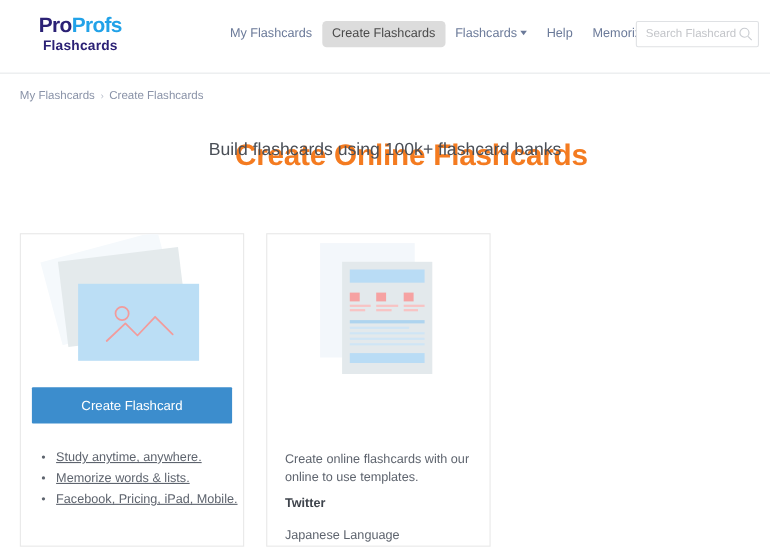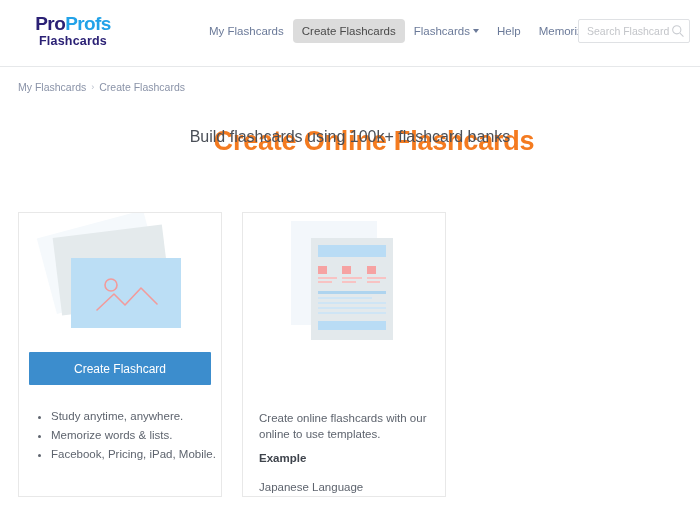--- a/index.html
+++ b/index.html
@@ -246,21 +246,21 @@
   .bullets {
     position: absolute;
     left: 10px;
     top: 194px;
     margin: 0;
     padding-left: 22px;
     font-size: 11.5px;
     color: #5e646e;
     line-height: 19px;
   }
-  .bullets li { margin: 0; }
+  .bullets li { margin: 0; text-decoration: underline; }
 
   .tpl-text {
     position: absolute;
     left: 16px;
     top: 197px;
     width: 172px;
     font-size: 11.5px;
     color: #5e646e;
     line-height: 16px;
   }
@@ -369,18 +369,18 @@
         <div class="doc-line"></div>
         <div class="doc-line"></div>
         <div class="doc-line"></div>
         <div class="doc-footbar"></div>
       </div>
     </div>
 
 
     <div class="tpl-text">
       <div>Create online flashcards with our online to use templates.</div>
-      <div class="tpl-example">Example</div>
+      <div class="tpl-example">Twitter</div>
       <div class="tpl-example-val">Japanese Language</div>
     </div>
   </div>
 
 </div>
 
 </body></html>

